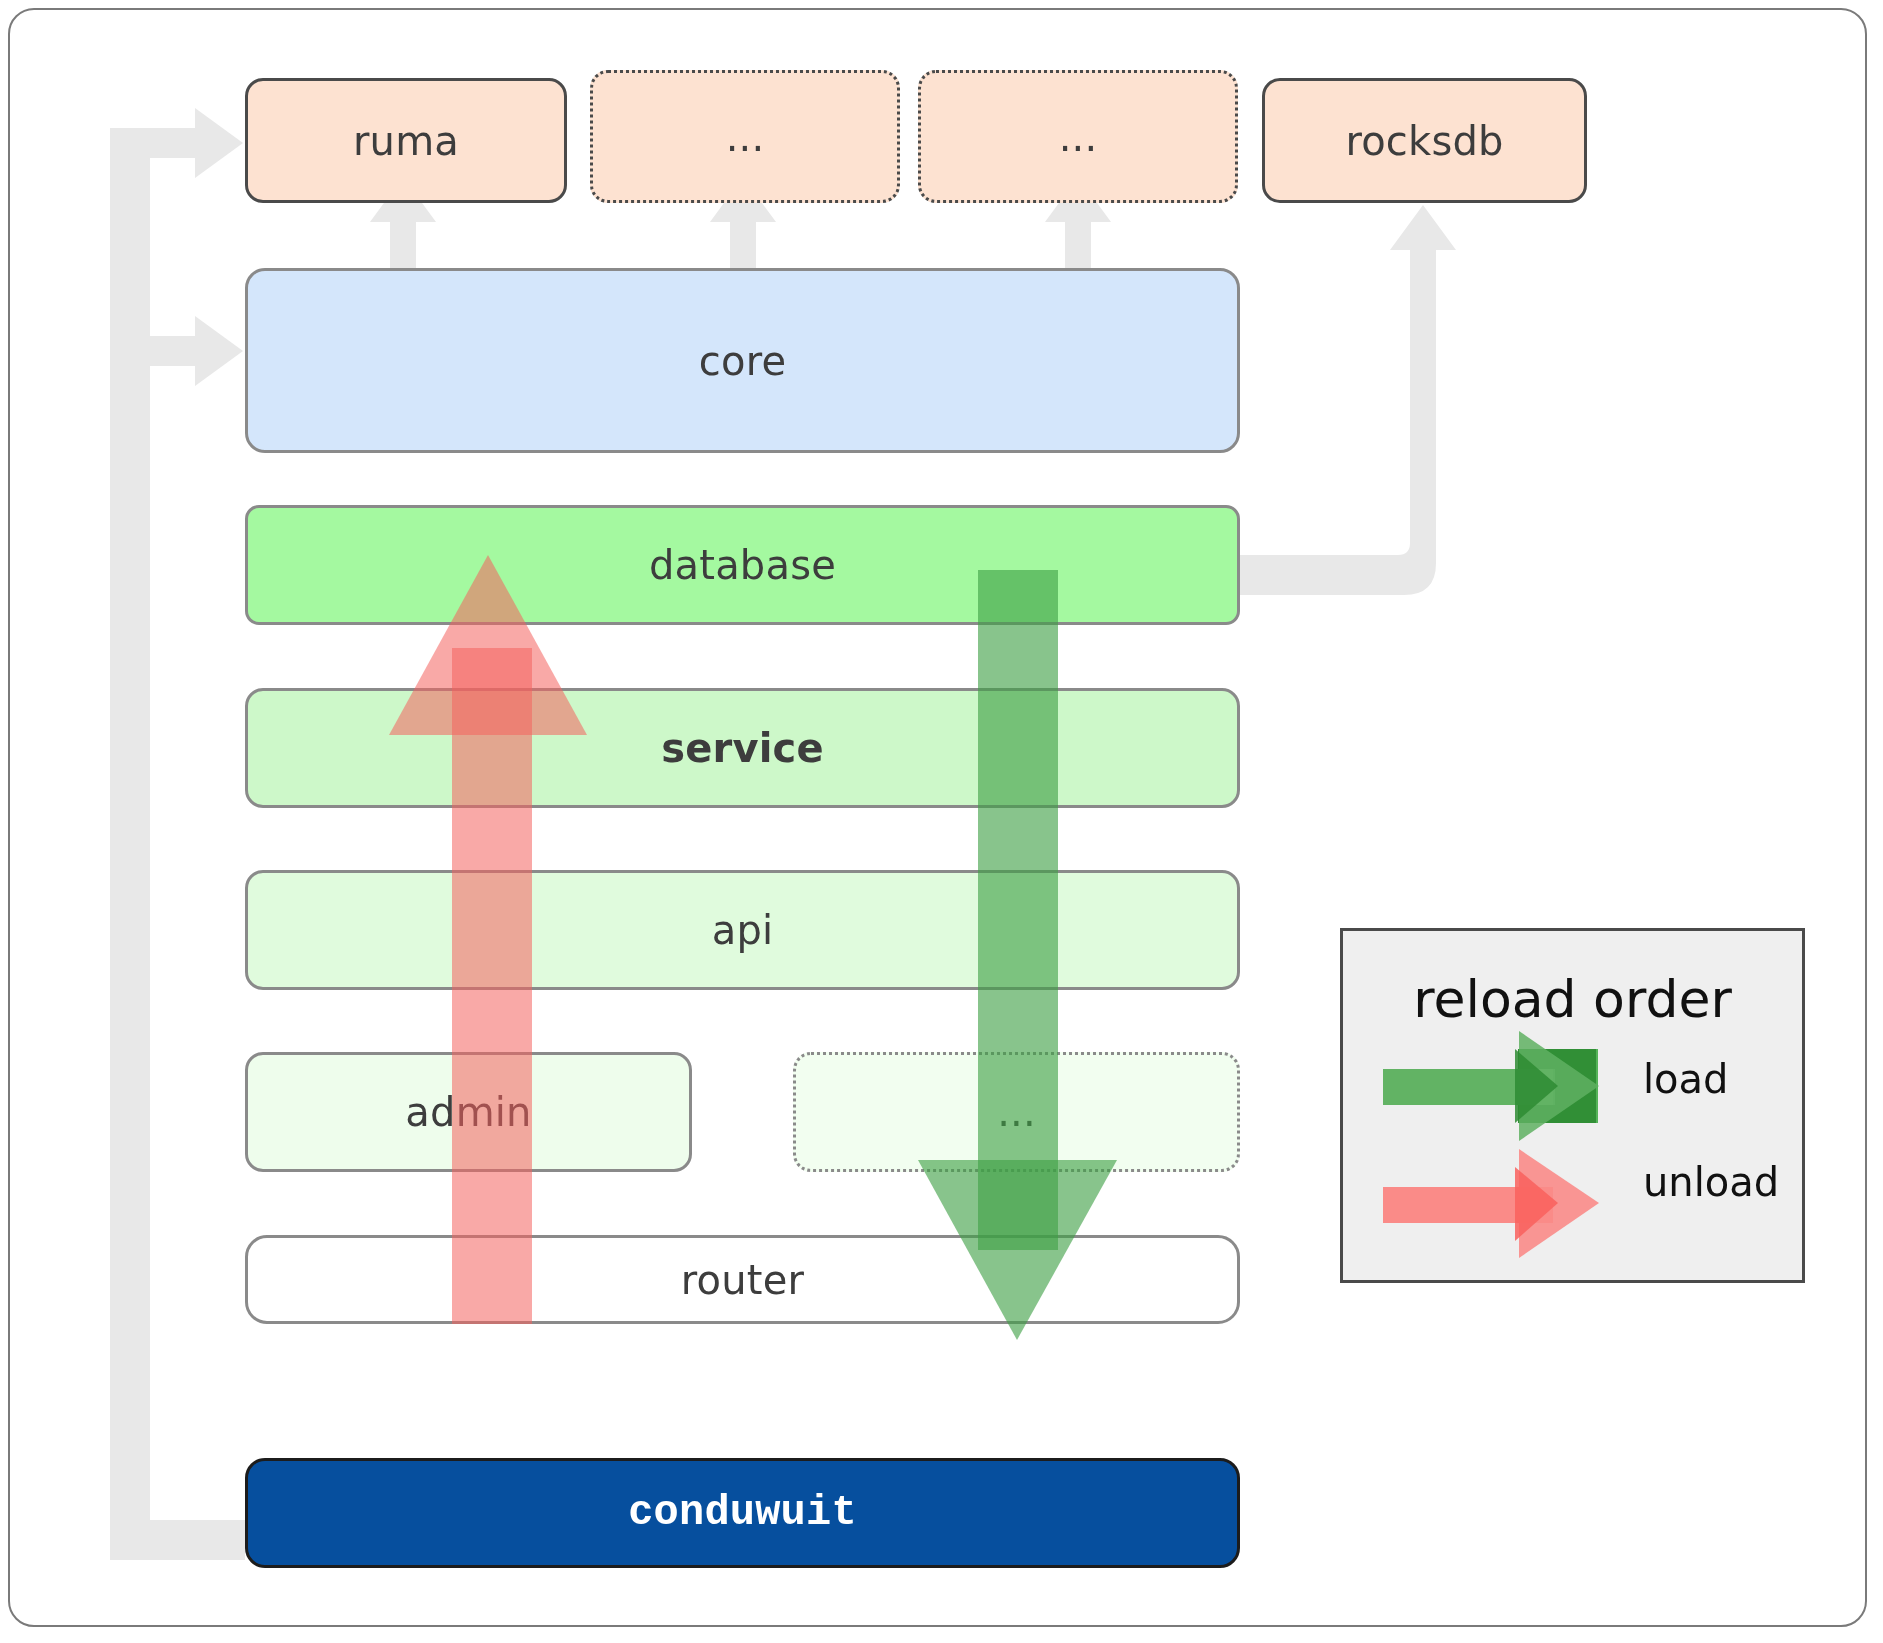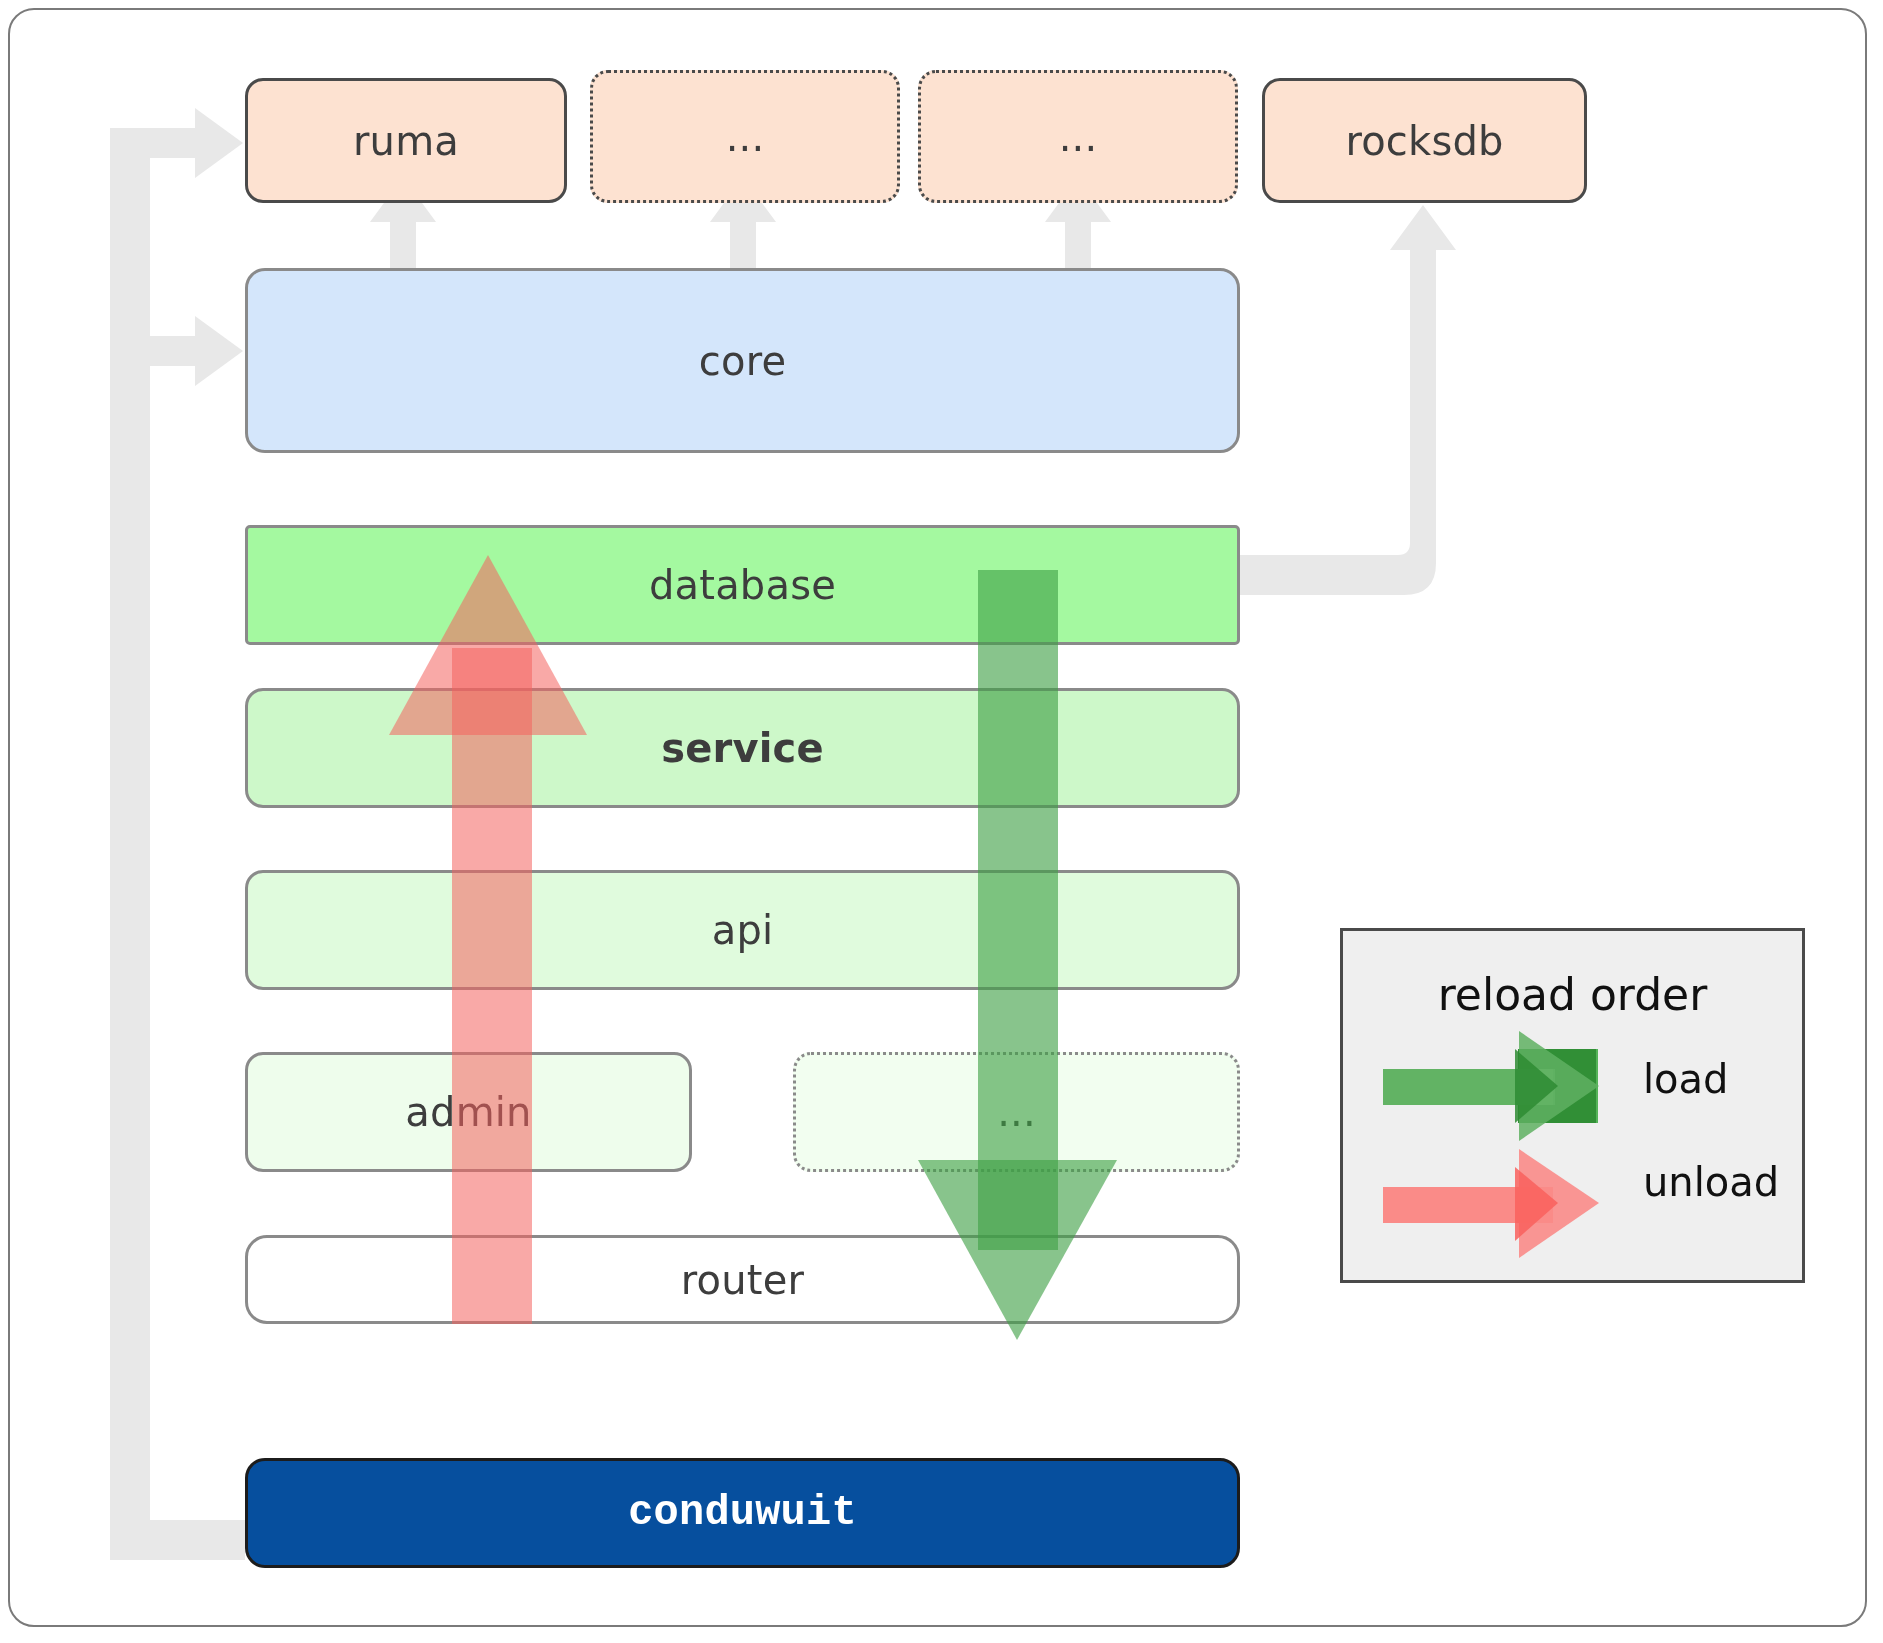--- a/index.html
+++ b/index.html
@@ -49,22 +49,21 @@
     border-radius: 18px;
   }
   .node.core {
     background: #d4e6fb;
     border: 3px solid #8a8a8a;
     border-radius: 20px;
   }
   .node.db {
     background: #a4f9a0;
     border: 3px solid #8a8a8a;
-    border-radius: 5px;
-    margin-top: 20px;
+    border-radius: 14px;
   }
   .node.svc {
     background: #cdf8c9;
     border: 3px solid #8a8a8a;
     border-radius: 18px;
     font-weight: bold;
   }
   .node.api {
     background: #e0fbdd;
     border: 3px solid #8a8a8a;
@@ -119,21 +118,21 @@
     border: 3px solid #4a4a4a;
     box-sizing: border-box;
     z-index: 8;
   }
   .legend-title {
     position: absolute;
     left: 0;
     top: 38px;
     width: 100%;
     text-align: center;
-    font-size: 44px;
+    font-size: 52px;
     color: #111111;
   }
   .legend-label {
     position: absolute;
     font-size: 40px;
     color: #111111;
   }
   .lg-load  { left: 300px; top: 125px; }
   .lg-unload{ left: 300px; top: 228px; }
 </style>

